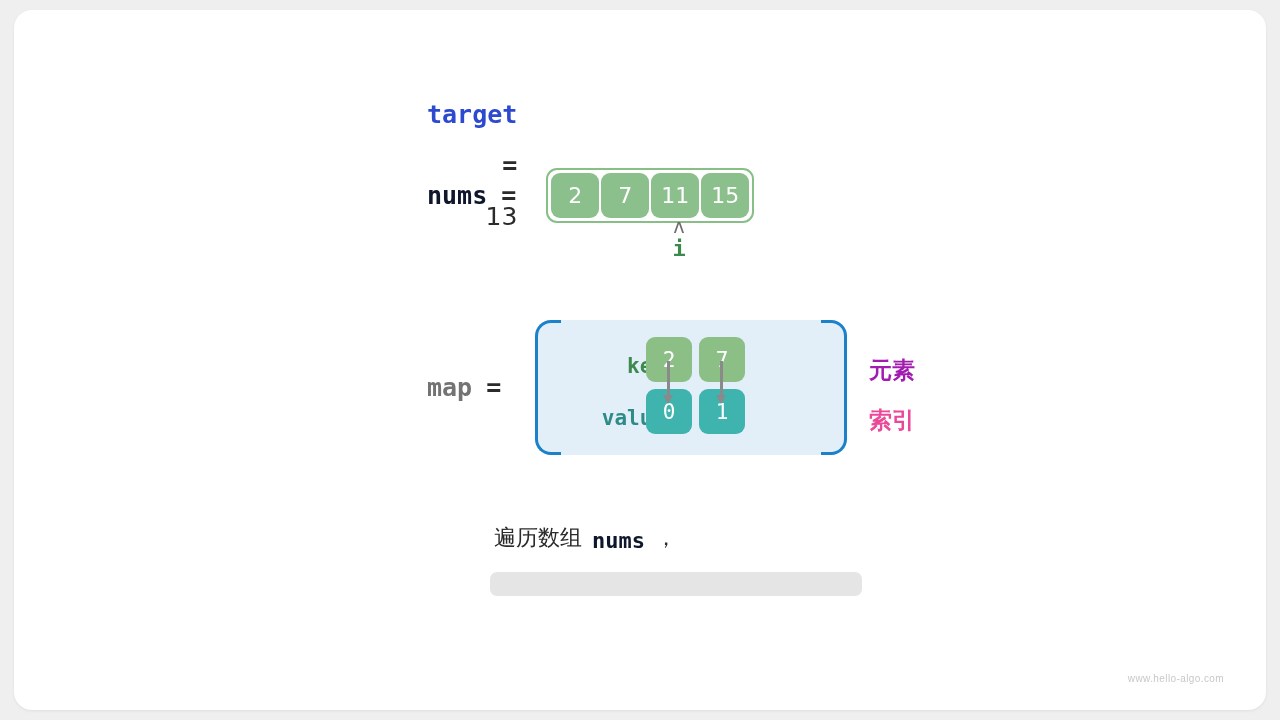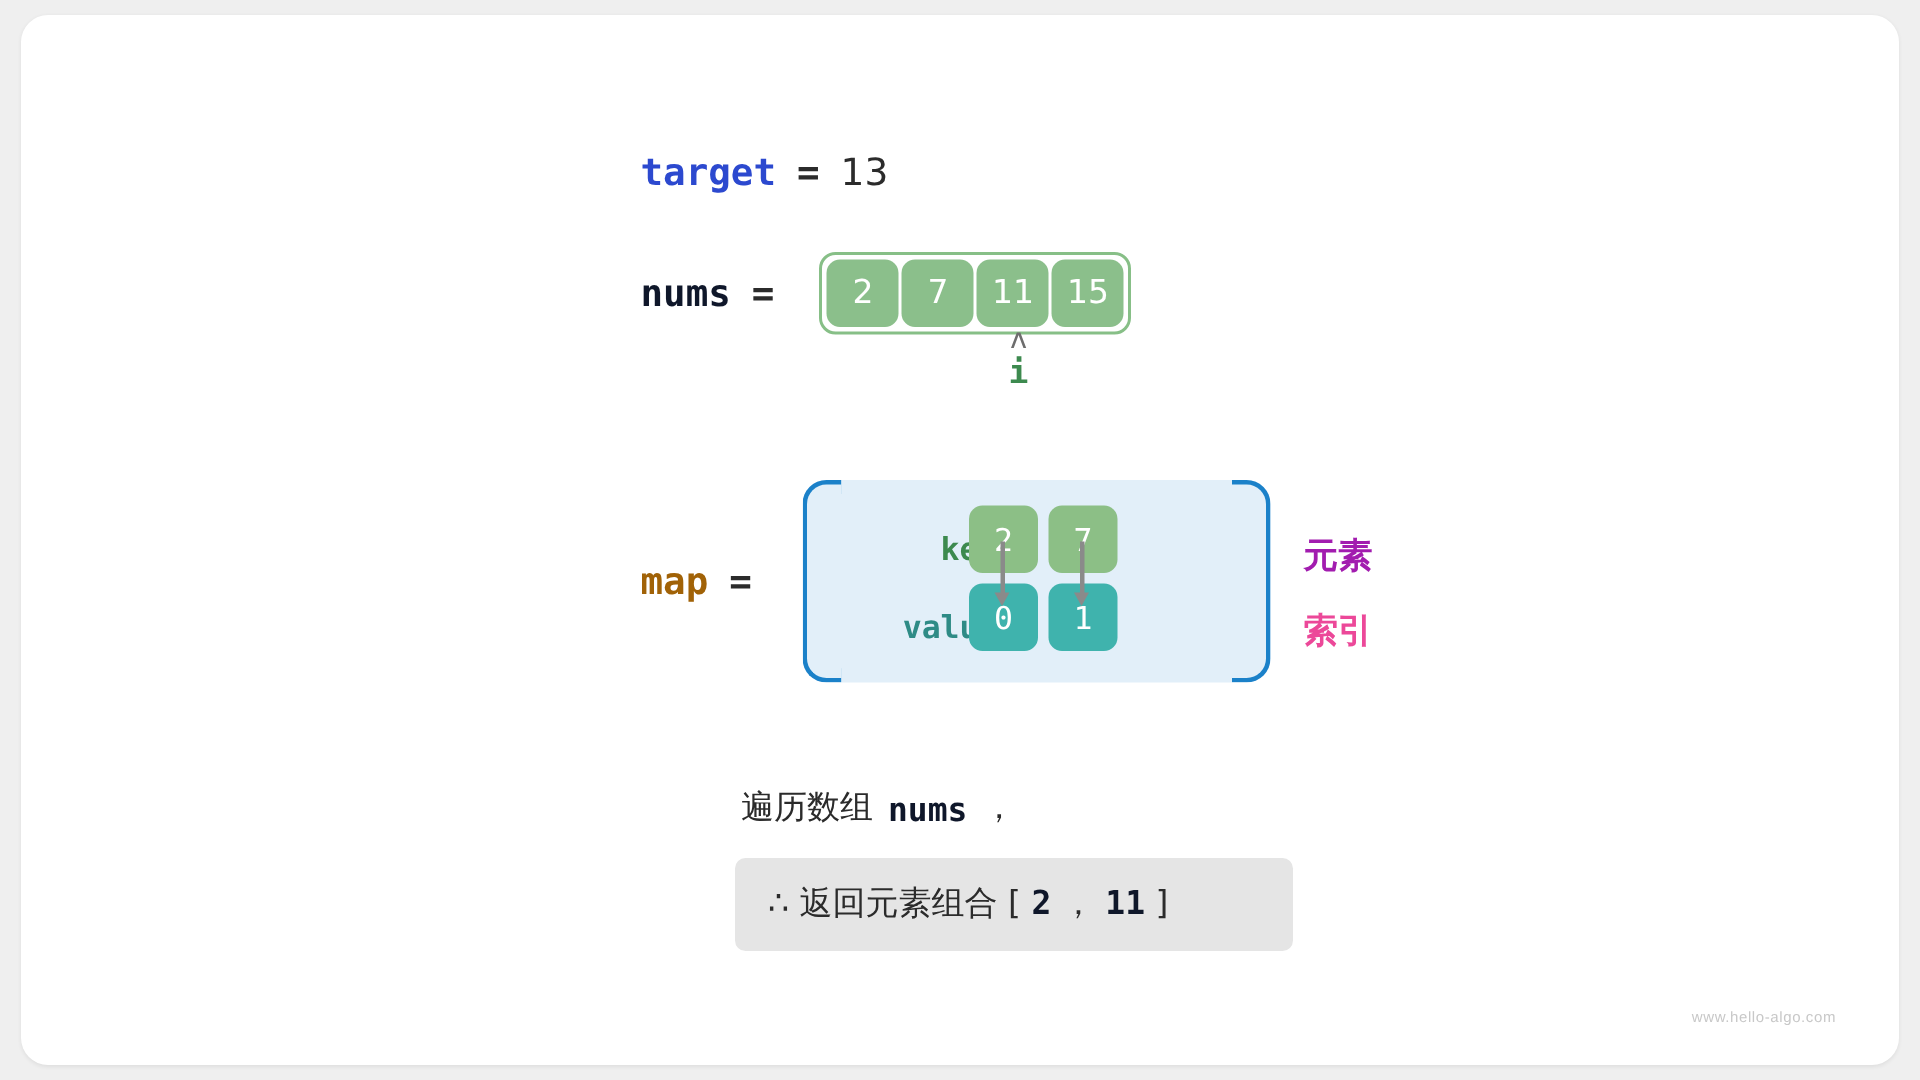--- a/index.html
+++ b/index.html
@@ -23,38 +23,39 @@
     border-radius: 18px;
     box-shadow: 0 1px 3px rgba(0,0,0,0.07);
   }
 
   
   .mono {
     font-family: "DejaVu Sans Mono", monospace;
     font-weight: bold;
   }
   .var-blue   { color: #2c49cf; }
-  .var-ltblue { color: #a16207; }
+  .var-ltblue { color: #737373; }
   .var-green  { color: #0f172a; }
   .eq {
     font-family: "DejaVu Sans Mono", monospace;
     color: #2b2b2b;
     font-weight: bold;
   }
 
   
   .target-row {
     position: absolute;
     left: 413px;
     top: 92px;
     display: flex;
     align-items: flex-end;
-    gap: 14px;
+    gap: 26px;
     font-size: 25px;
     line-height: 1;
+    flex-direction: column;
   }
   .target-val {
     font-family: "DejaVu Sans", sans-serif;
     font-size: 25px;
     color: #2b2b2b;
   }
 
   
   .nums-row {
     position: absolute;
@@ -335,25 +336,16 @@
     <div class="side-label index">索引</div>
   </div>
 
   <div class="caption">
     <span>遍历数组</span>
     <span class="mono var-green">nums</span>
     <span>，</span>
   </div>
 
   <div class="conclusion-box">
-    <div class="conc-line">
-      <span class="sym">∴</span>
-      <span>返回元素组合</span>
-      <span class="sym">[</span>
-      <span class="mono var-green">2</span>
-      <span class="sym">，</span>
-      <span class="mono var-green">11</span>
-      <span class="sym">]</span>
-    </div>
   </div>
 
   <div class="watermark">www.hello-algo.com</div>
 </div>
 
 </body></html>

